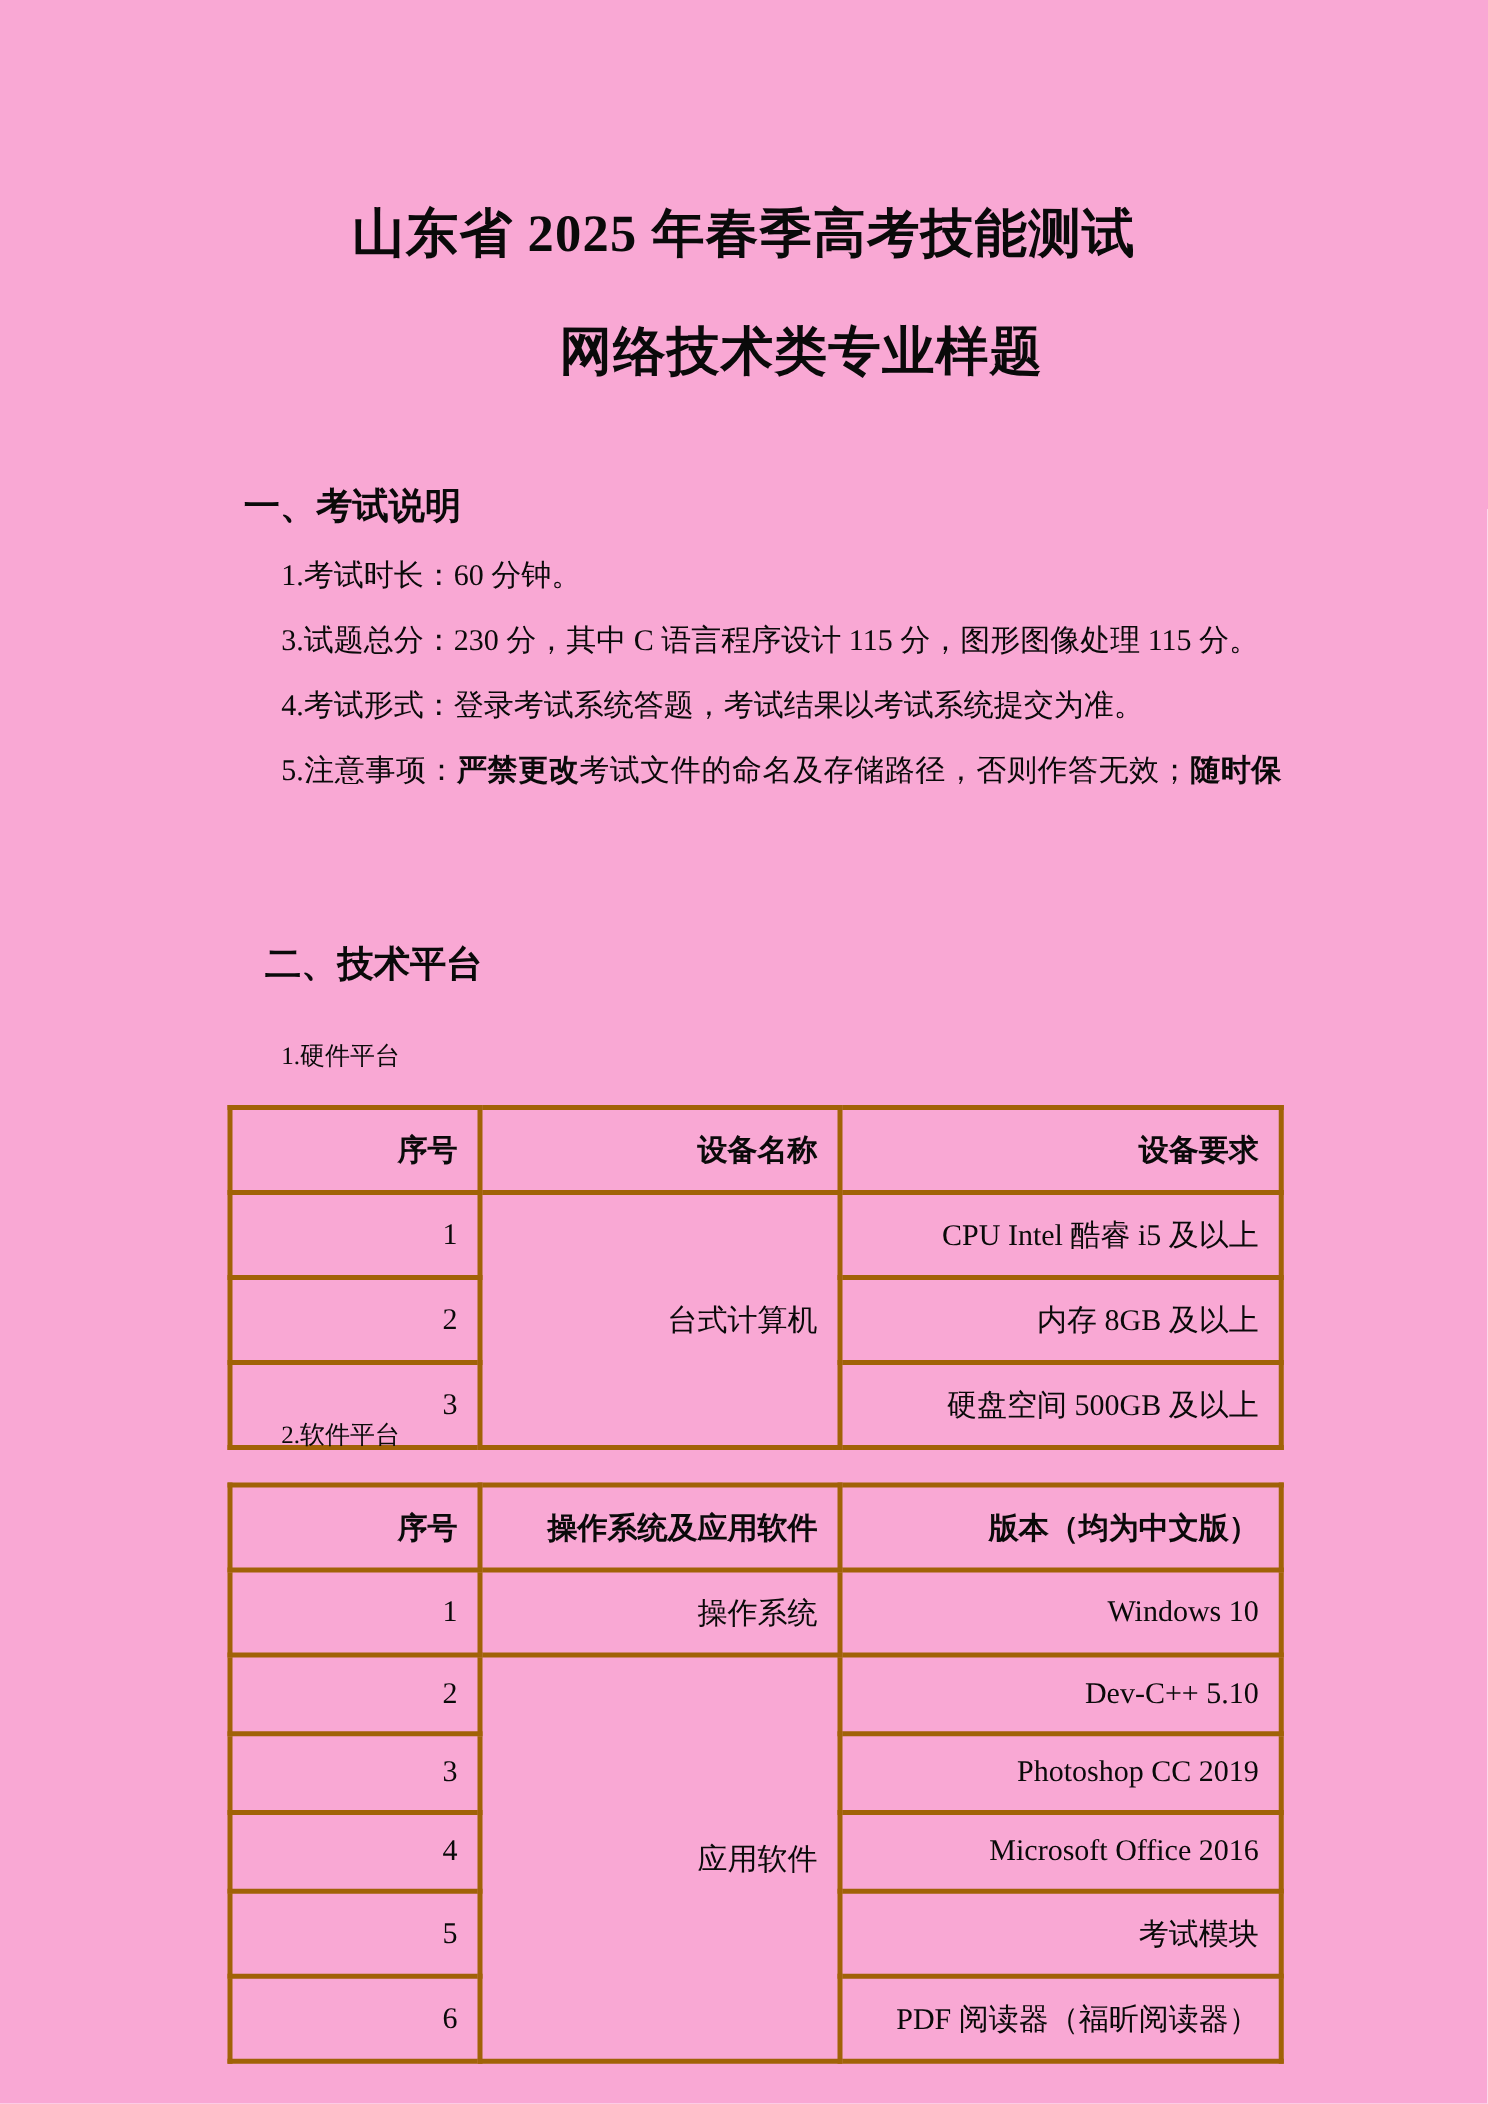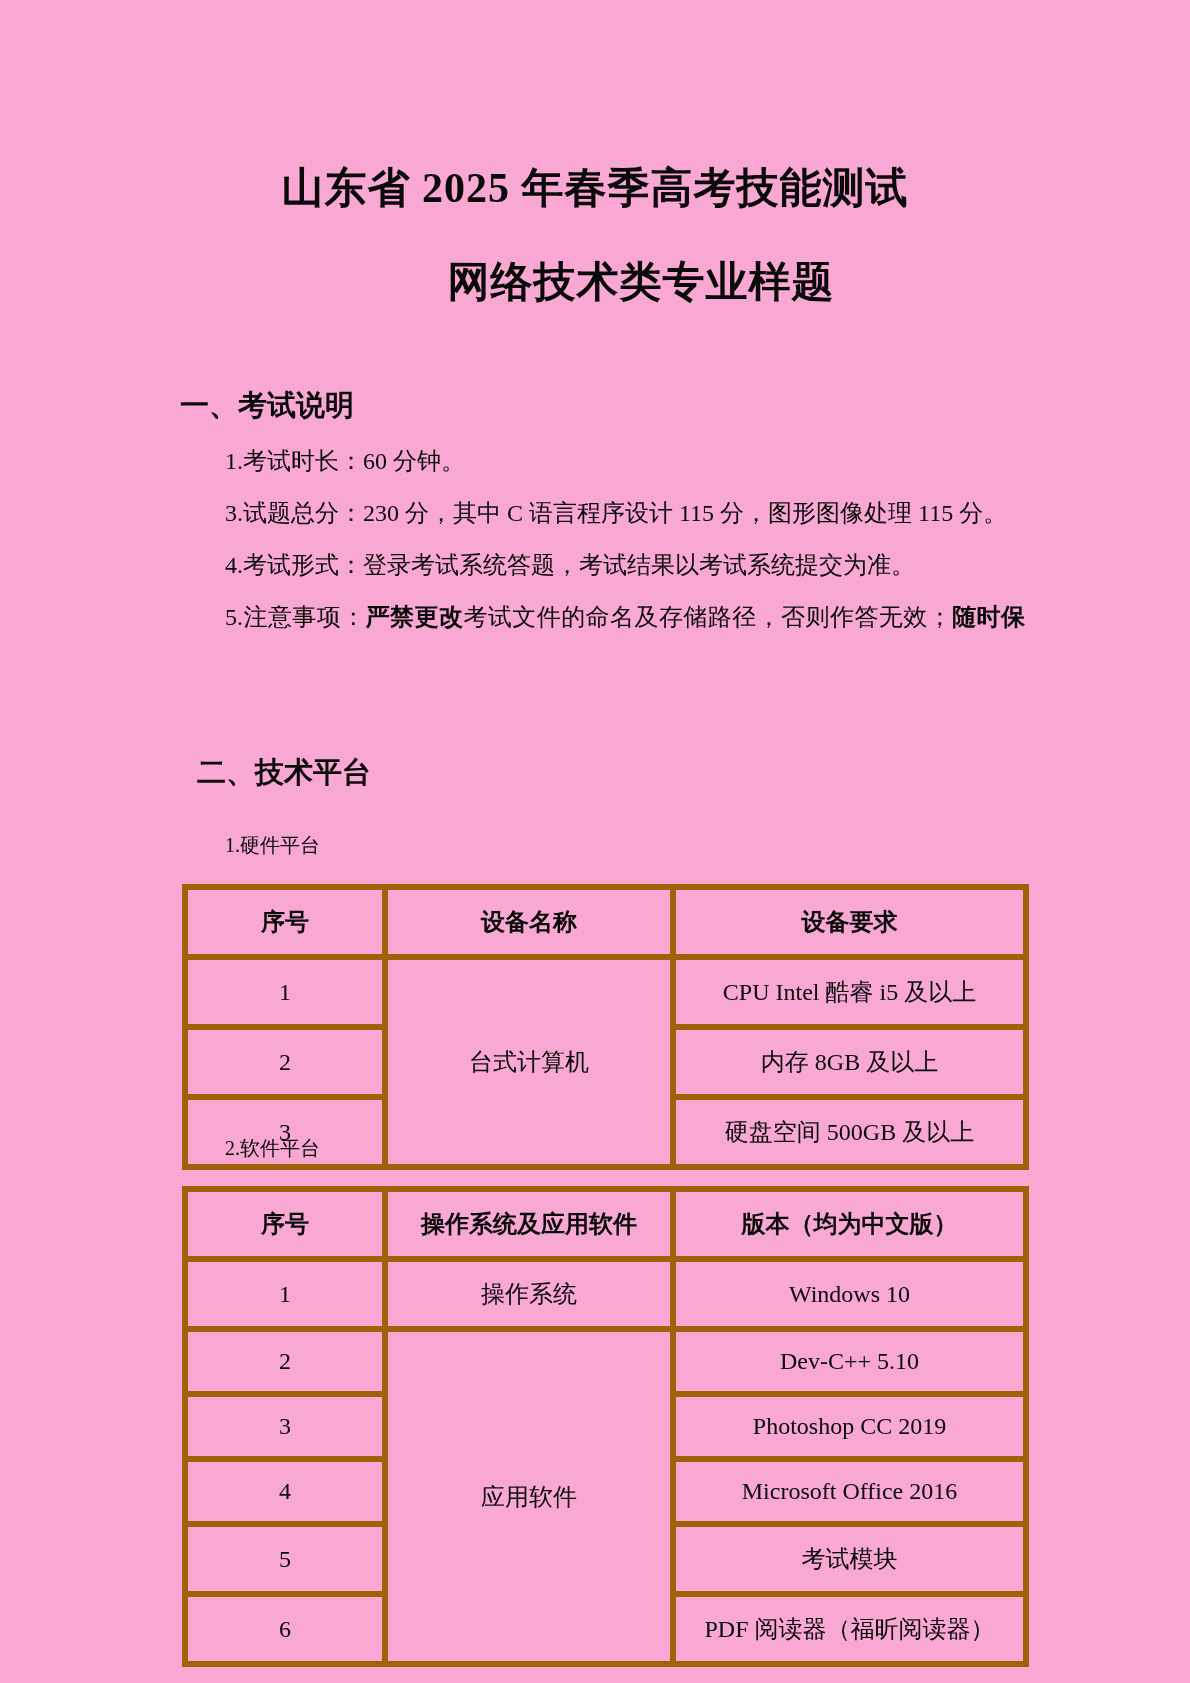--- a/index.html
+++ b/index.html
@@ -25,21 +25,21 @@
     font-weight: bold;
     line-height: 56px;
     letter-spacing: 1px;
     white-space: nowrap;
   }
   .title-line.first  { top: 160px; }
   .title-line.second { top: 254px; padding-left: 46px; }
 
   .sec-heading {
     position: absolute;
-    left: 180px;
+    left: 195px;
     font-family: "Liberation Sans", "DejaVu Sans", sans-serif;
     font-weight: bold;
     font-size: 29px;
     line-height: 36px;
     white-space: nowrap;
   }
   .sec-heading.one { top: 387px; }
   .sec-heading.two { top: 754px; margin-left: 17px; }
 
   .items {
@@ -77,22 +77,22 @@
   table.doc-table {
     position: absolute;
     left: 182px;
     border-collapse: collapse;
     table-layout: fixed;
     font-size: 24px;
   }
   table.doc-table.hw { top: 884px; }
   table.doc-table.sw { top: 1186px; }
   .doc-table td {
-    border: 6px solid #a16207;
-    text-align: center;
+    border: 4px solid #a16207;
+    text-align: right;
     vertical-align: middle;
     padding: 16px;
     overflow: hidden;
   }
   .doc-table tr.hrow td {
     font-family: "Liberation Sans", "DejaVu Sans", sans-serif;
     font-weight: bold;
   }
   table.hw tr.hrow { height: 50px; }
   table.hw tr.drow { height: 42px; }

